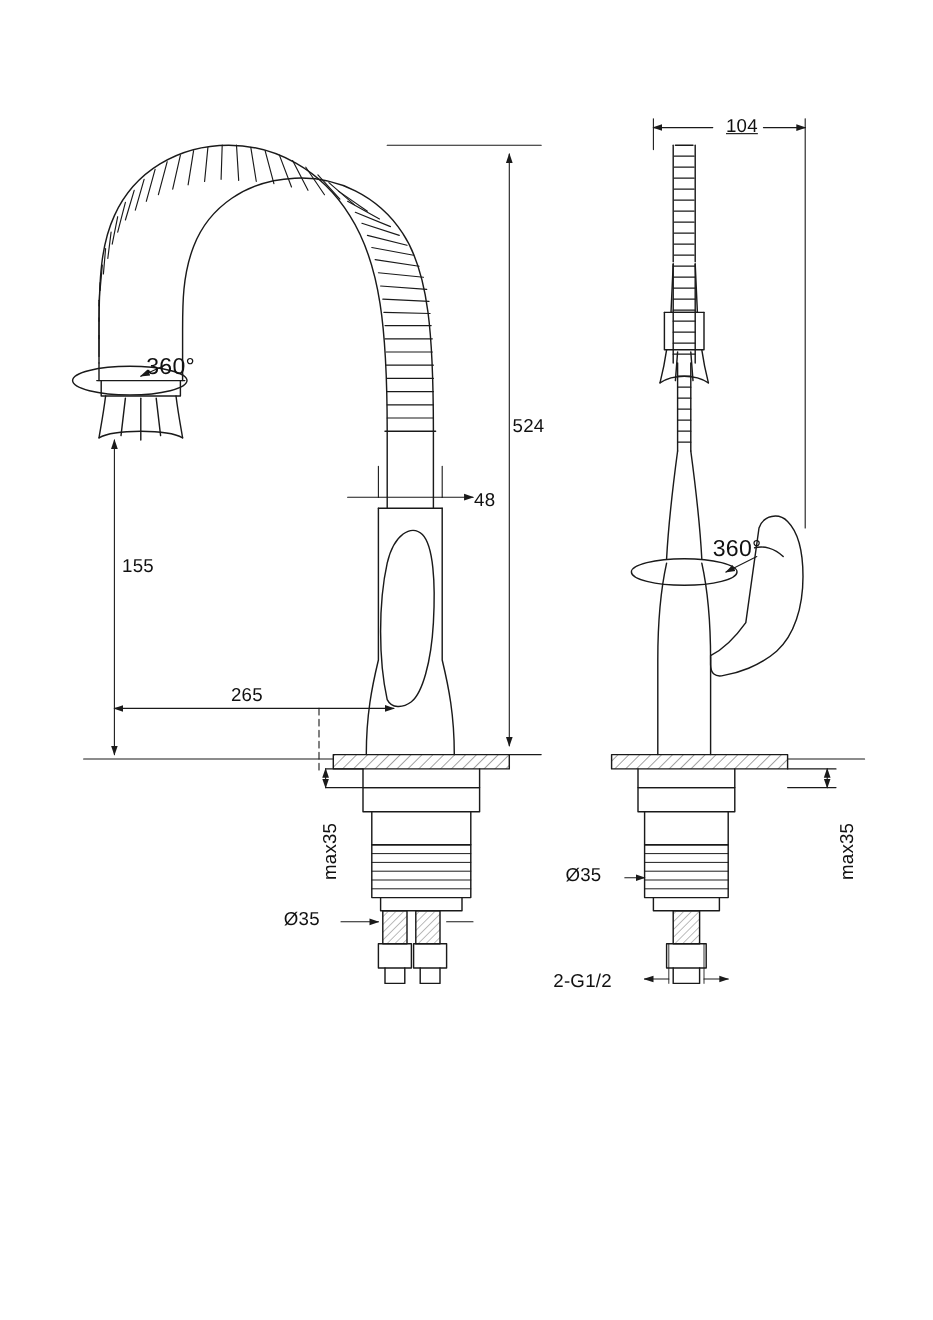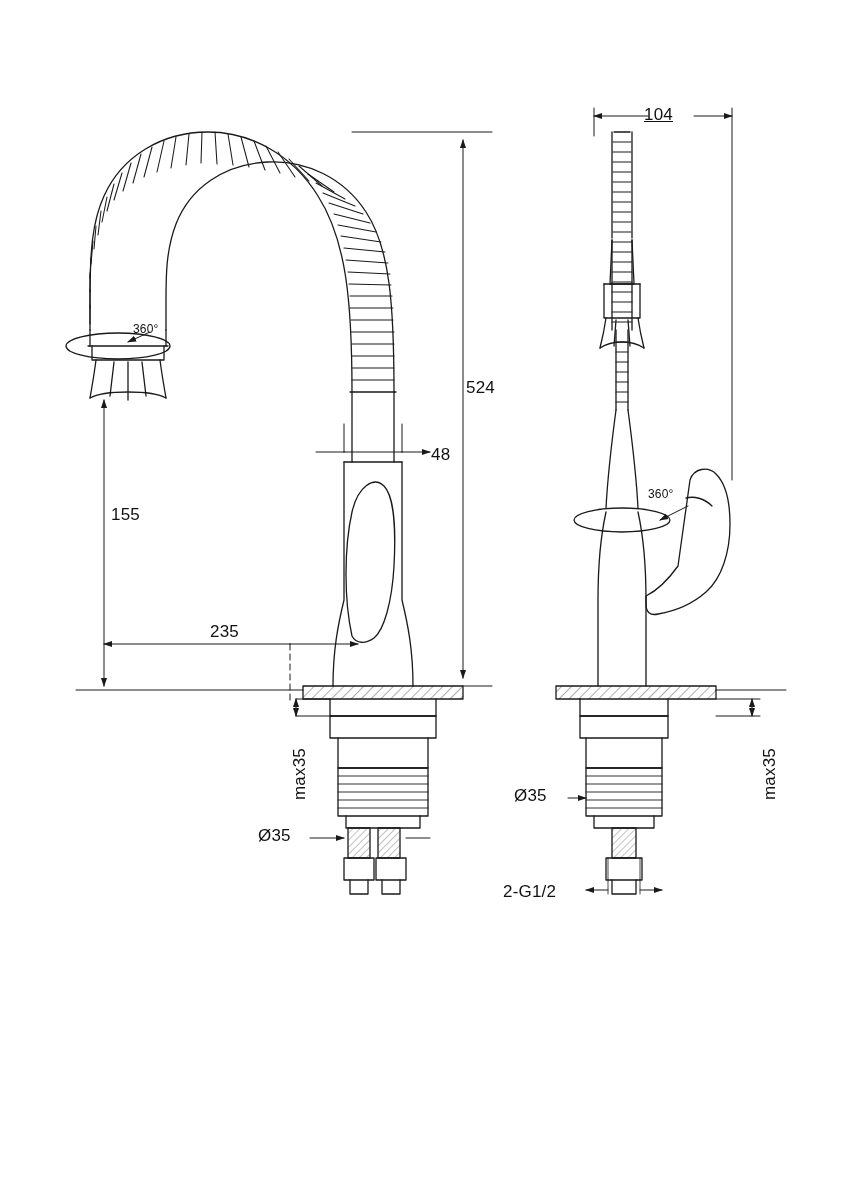--- a/index.html
+++ b/index.html
@@ -31,21 +31,21 @@
     font-size: 17px;
     color: #111111;
     white-space: nowrap;
     letter-spacing: 0.2px;
   }
   .vertical-text {
     transform-origin: left top;
     transform: rotate(-90deg);
   }
   .label-360 {
-    font-size: 12px;
+    font-size: 21px;
   }
 </style>
 </head>
 <body>
 
 <div id="sheet">
 
   <svg id="drawing" viewBox="0 0 848 1200">
     <defs>
       <marker id="arrEnd" viewBox="0 0 10 10" refX="9" refY="5" markerWidth="9" markerHeight="9" orient="auto-start-reverse">
@@ -294,24 +294,24 @@
 
         <path d="M 660 520 L 688 506" marker-start="url(#arrStart)"></path>
       </g>
 
     </g>
   </svg>
 
   <div class="dim-text" style="left:466px; top:378px;">524</div>
   <div class="dim-text" style="left:431px; top:445px;">48</div>
   <div class="dim-text" style="left:111px; top:505px;">155</div>
-  <div class="dim-text" style="left:210px; top:622px;">235</div>
+  <div class="dim-text" style="left:210px; top:622px;">265</div>
   <div class="dim-text label-360" style="left:133px; top:322px;">360°</div>
   <div class="dim-text vertical-text" style="left:290px; top:800px;">max35</div>
   <div class="dim-text" style="left:258px; top:826px;">Ø35</div>
 
-  <div class="dim-text" style="left:644px; top:105px;text-decoration:underline;">104</div>
+  <div class="dim-text" style="left:660px; top:105px;text-decoration:underline;">104</div>
   <div class="dim-text label-360" style="left:648px; top:487px;">360°</div>
   <div class="dim-text vertical-text" style="left:760px; top:800px;">max35</div>
   <div class="dim-text" style="left:514px; top:786px;">Ø35</div>
   <div class="dim-text" style="left:503px; top:882px;">2-G1/2</div>
 
 </div>
 
 </body></html>

